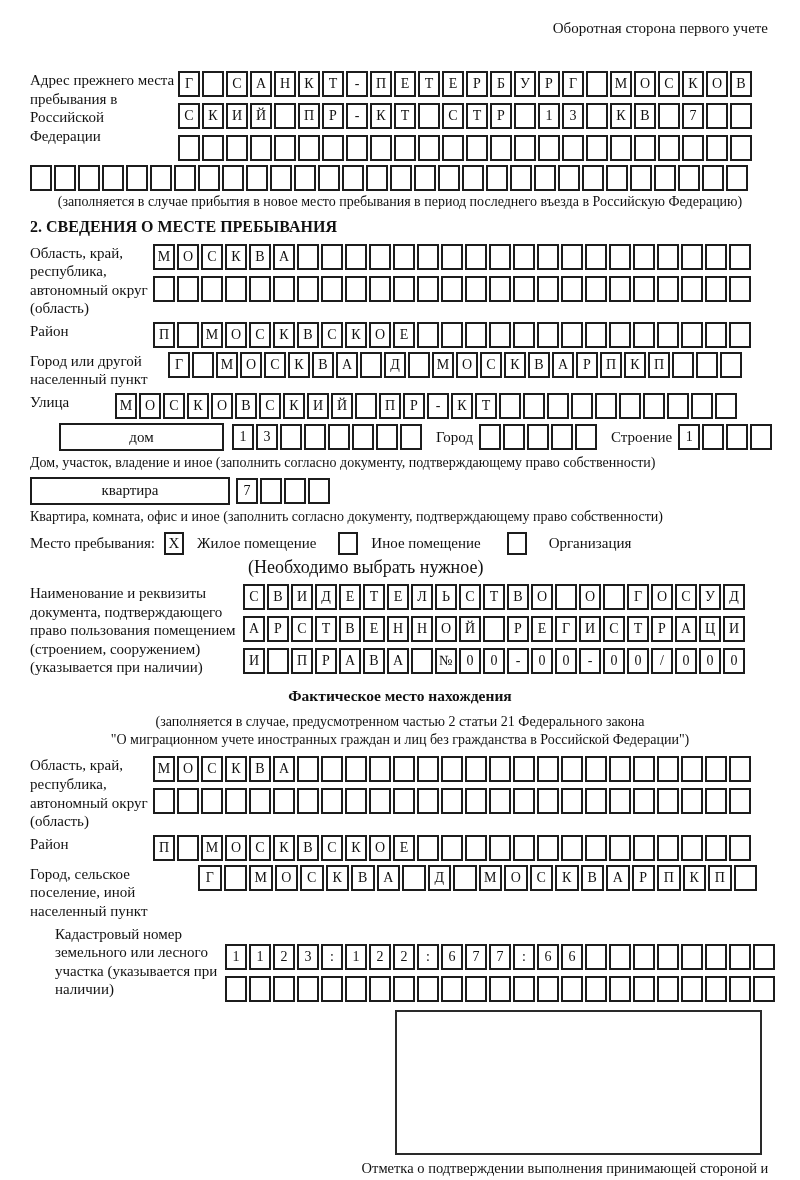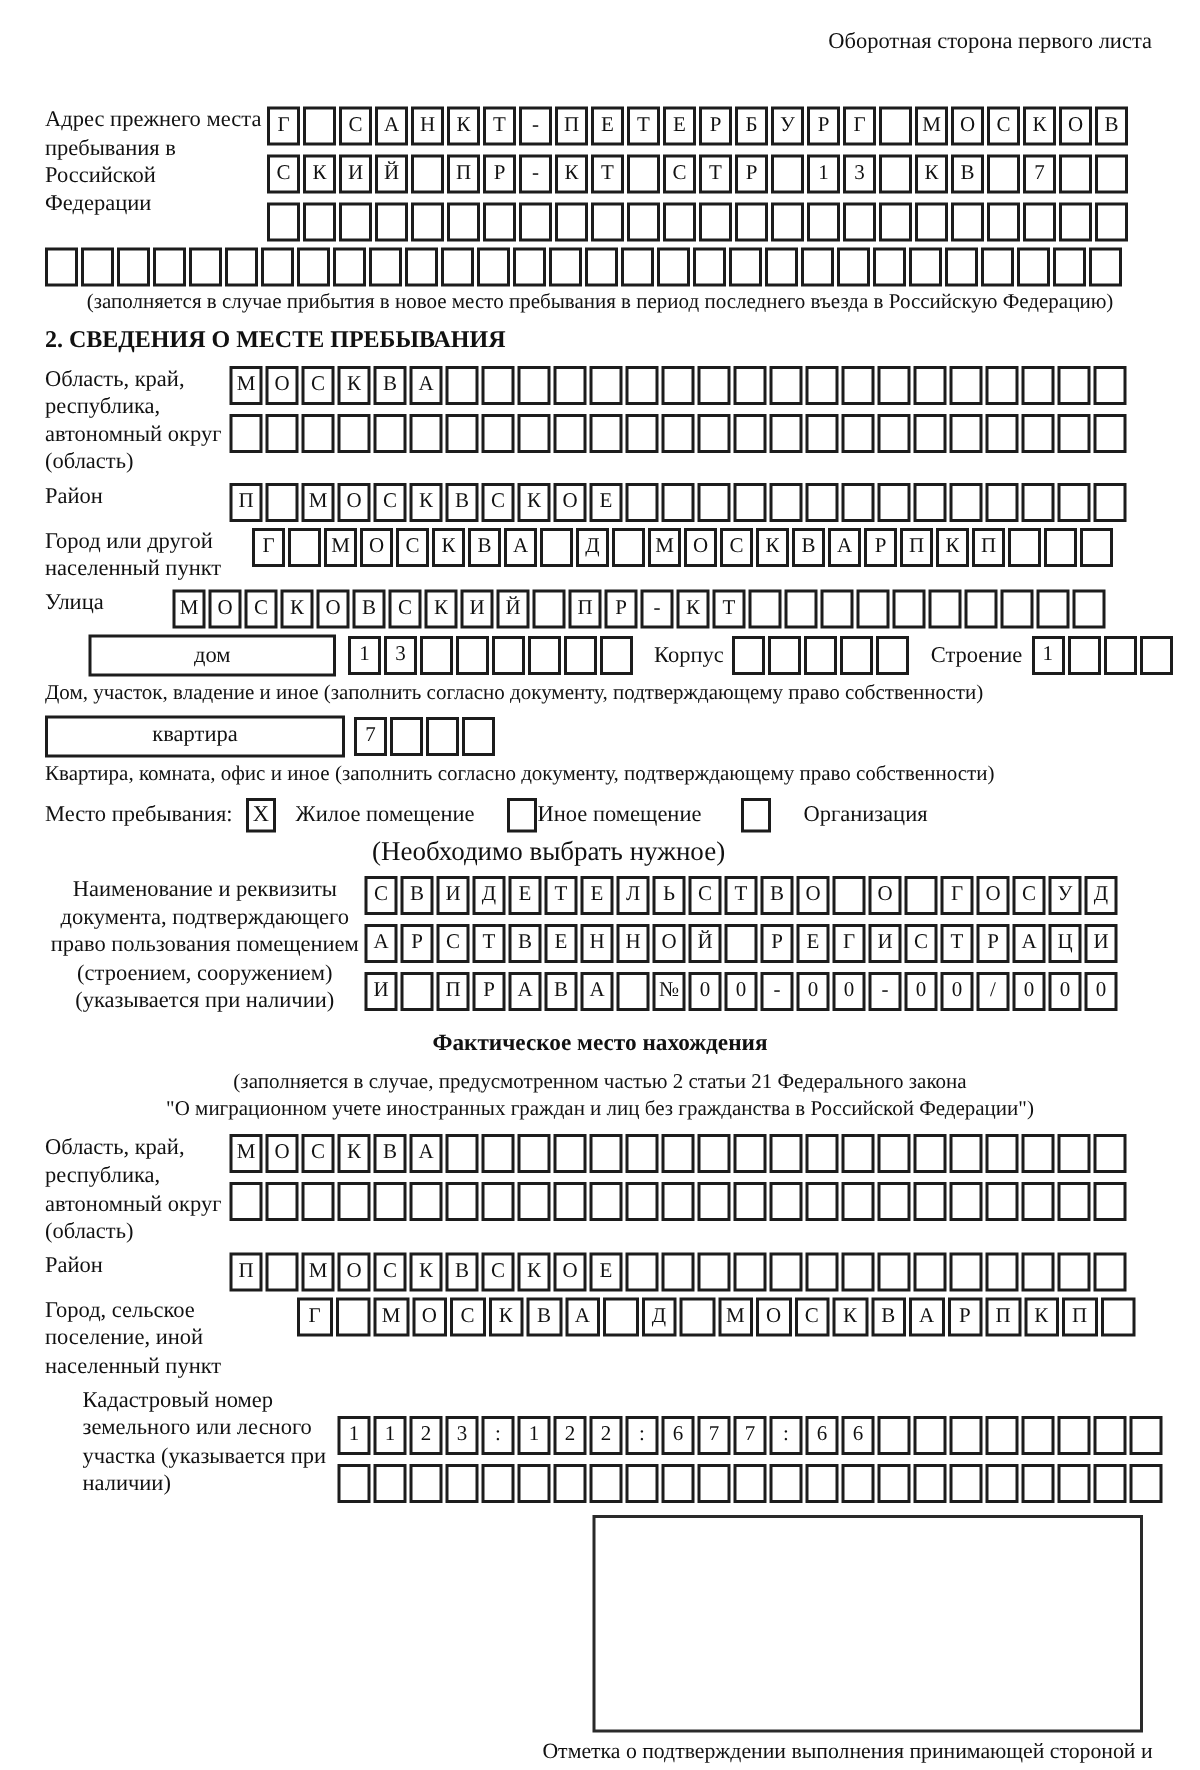--- a/index.html
+++ b/index.html
@@ -5,21 +5,21 @@
   html,body{margin:0;padding:0;background:#ffffff;}
   body{width:800px;height:1180px;overflow:hidden;font-family:"Liberation Serif",serif;color:#111;}
   .page{padding:20px 30px 0 30px;width:740px;}
   .hdr{text-align:right;font-size:15px;padding-right:2px;margin-bottom:34px;}
   .frow{display:flex;align-items:flex-start;margin-bottom:4px;}
   .flabel{font-size:15px;line-height:1.24;flex-shrink:0;}
   .w148{width:148px;}
   .w123{width:123px;}
   .w138{width:138px;}
   .w85{width:85px;}
-  .w213{width:213px;text-align:center;}
+  .w213{width:213px;}
   .w168{width:168px;}
   .w170{width:170px;margin-left:25px;}
   .cellcol{display:flex;flex-direction:column;gap:3px;}
   .cells{display:flex;gap:2px;}
   .cells + .cells{margin-top:3px;}
   .cb{box-sizing:border-box;width:22px;height:26px;border:2px solid #1c1c1c;display:flex;align-items:center;justify-content:center;font-size:14px;font-family:"Liberation Serif",serif;flex-shrink:0;}
   .wide .cb{width:23.5px;}
   .fullrow{margin-top:3px;margin-bottom:2px;}
   .cap{font-size:14px;line-height:1.25;}
   .center{text-align:center;}
@@ -36,21 +36,21 @@
   .stampcap{width:470px;margin-left:300px;text-align:center;font-size:14.5px;line-height:1.35;margin-top:4px;}
   .capline{font-size:14px;text-align:center;line-height:1.3;}
   .mb2{margin-bottom:2px;}
   .mt18{margin-top:19px;}
 </style>
 </head>
 <body>
 
 <div class="page">
 
-  <div class="hdr">Оборотная сторона первого листа</div>
+  <div class="hdr">Оборотная сторона первого учете</div>
 
   <div class="frow">
     <div class="flabel w148">Адрес прежнего места пребывания в Российской Федерации</div>
     <div class="cellcol">
       <div class="cells">
           <div class="cb">Г</div>
           <div class="cb"></div>
           <div class="cb">С</div>
           <div class="cb">А</div>
           <div class="cb">Н</div>
@@ -322,21 +322,21 @@
     <div class="cells" style="margin-left:8px;">
         <div class="cb">1</div>
         <div class="cb">3</div>
         <div class="cb"></div>
         <div class="cb"></div>
         <div class="cb"></div>
         <div class="cb"></div>
         <div class="cb"></div>
         <div class="cb"></div>
       </div>
-    <span class="sep">Корпус</span>
+    <span class="sep">Город</span>
     <div class="cells">
         <div class="cb"></div>
         <div class="cb"></div>
         <div class="cb"></div>
         <div class="cb"></div>
         <div class="cb"></div>
       </div>
     <span class="sep">Строение</span>
     <div class="cells">
         <div class="cb">1</div>
@@ -356,21 +356,21 @@
         <div class="cb"></div>
       </div>
   </div>
   <div class="cap mb2">Квартира, комната, офис и иное (заполнить согласно документу, подтверждающему право собственности)</div>
 
   <div class="stayrow">
     <span>Место пребывания:</span>
     <div class="chk" style="margin-left:9px;">X</div>
     <span style="margin-left:13px;">Жилое помещение</span>
     <div class="chk" style="margin-left:22px;"></div>
-    <span style="">Иное помещение</span>
+    <span style="margin-left:13px;">Иное помещение</span>
     <div class="chk" style="margin-left:26px;"></div>
     <span style="margin-left:22px;text-align:center;">Организация</span>
   </div>
   <div class="staynote">(Необходимо выбрать нужное)</div>
 
   <div class="frow">
     <div class="flabel w213">Наименование и реквизиты документа, подтверждающего право пользования помещением (строением, сооружением) (указывается при наличии)</div>
     <div class="cellcol">
       <div class="cells">
           <div class="cb">С</div>

